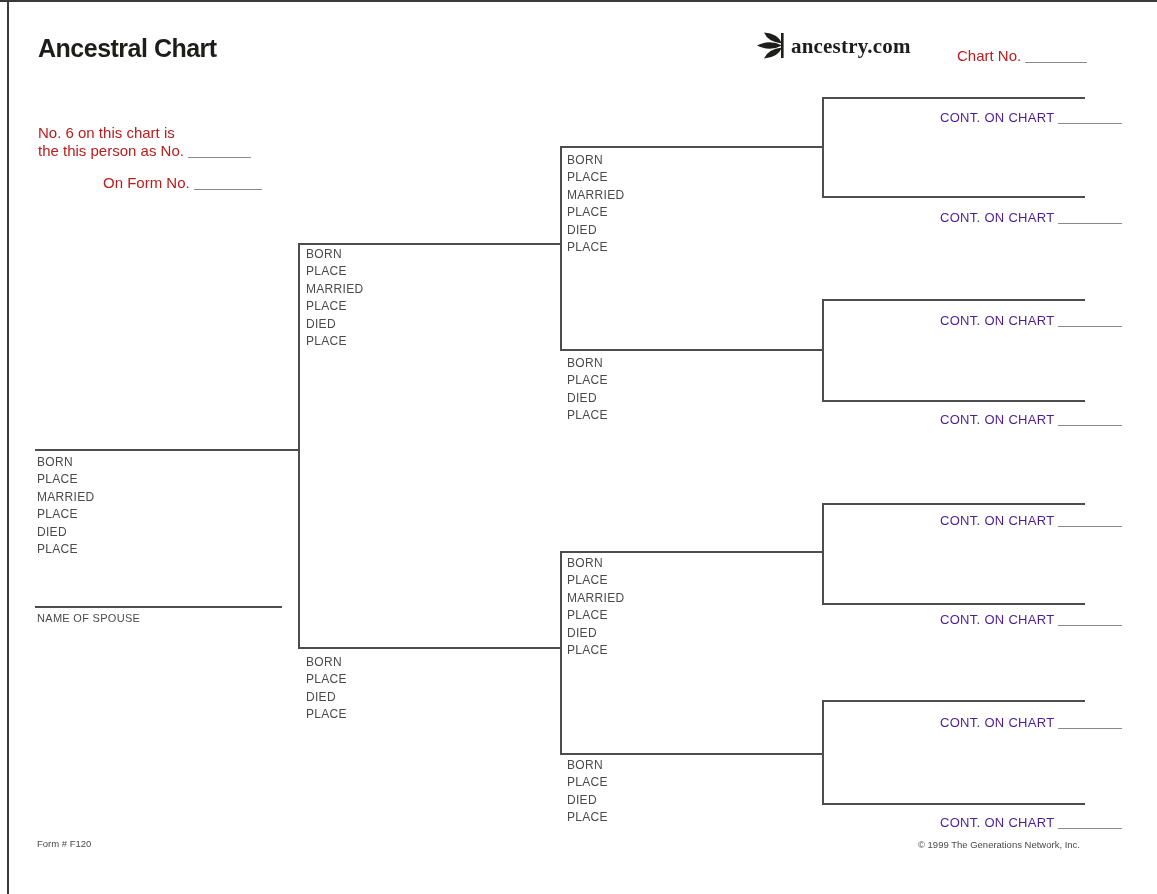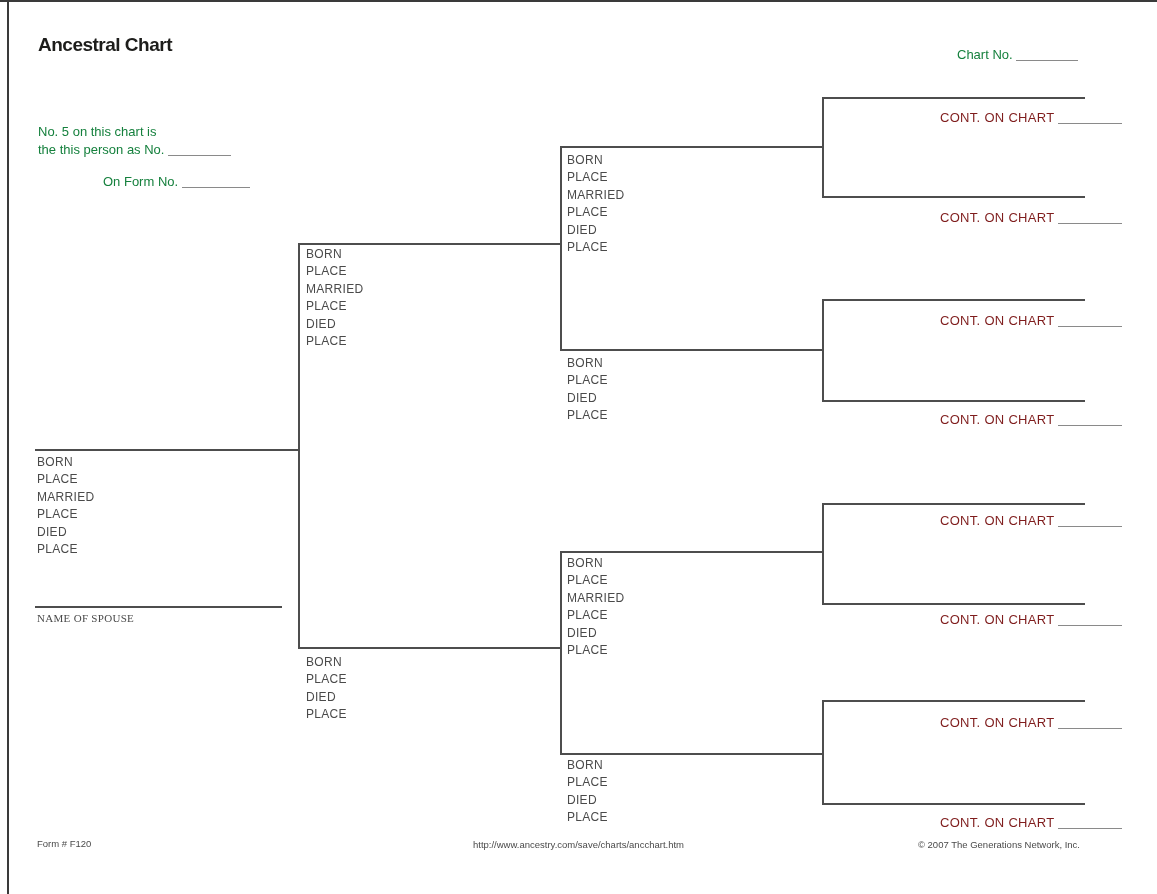--- a/index.html
+++ b/index.html
@@ -11,33 +11,33 @@
     color:#4a4a4a;
     overflow:hidden;
   }
   
   .edge{position:absolute;background:#3a3a3a;}
   .edge-top{left:0;top:0;width:1157px;height:2px;}
   .edge-left{left:7px;top:0;width:2px;height:894px;}
 
   .title{
     position:absolute;left:38px;top:34px;
-    font-size:19px;font-weight:bold;letter-spacing:-0.5px;
+    font-size:25px;font-weight:bold;letter-spacing:-0.5px;
     color:#1d1d1b;
   }
 
   .logo{position:absolute;left:753px;top:30px;display:flex;align-items:center;}
   .logo svg{display:block;}
   .logo-text{
     font-family:"Liberation Serif","DejaVu Serif",serif;
     font-weight:700;font-size:21px;color:#1d1d1b;
     margin-left:2px;letter-spacing:0.2px;
   }
 
-  .small-text{font-size:13px;color:#15803d;}
+  .small-text{font-size:15px;color:#b91c1c;}
   .chart-no{position:absolute;left:957px;top:47px;white-space:nowrap;}
   .note1{position:absolute;left:38px;top:124px;white-space:nowrap;}
   .note2{position:absolute;left:38px;top:142px;white-space:nowrap;}
   .onchart{position:absolute;left:103px;top:174px;white-space:nowrap;}
 
   .blank{
     display:inline-block;height:2px;
     border-bottom:1.5px solid #8a8a8a;
     transform:translateY(2px);
   }
@@ -46,47 +46,60 @@
   .line{position:absolute;background:#4d4d4d;}
   .hl{height:1.5px;} .vl{width:1.5px;}
 
   .fields{
     position:absolute;
     font-size:12px;line-height:17.4px;color:#4a4a4a;
     letter-spacing:0.3px;white-space:nowrap;
   }
   .spouse-label{
     position:absolute;left:37px;top:612px;
-    font-size:11px;color:#4a4a4a;letter-spacing:0.3px;font-family:Liberation Serif, serif;
+    font-size:11px;color:#4a4a4a;letter-spacing:0.3px;
   }
 
   .cont-entry{
     position:absolute;left:940px;
-    font-size:13px;color:#7f1d1d;letter-spacing:0.3px;white-space:nowrap;
+    font-size:13px;color:#4c1d95;letter-spacing:0.3px;white-space:nowrap;
   }
 
   .footer-text{font-size:9.5px;color:#4a4a4a;}
   .form-no{position:absolute;left:37px;top:838px;}
   .footer-url{position:absolute;left:0;top:839px;width:1157px;text-align:center;}
   .copyright{position:absolute;left:860px;top:839px;width:220px;text-align:right;}
 </style>
 </head>
 <body>
 
 <div class="page">
 
   <div class="edge edge-top"></div>
   <div class="edge edge-left"></div>
 
   <div class="title">Ancestral Chart</div>
 
+  <div class="logo">
+    <span>
+      <svg width="36" height="32" viewBox="0 0 36 32">
+        <g fill="#1d1d1b">
+          <path d="M29,15.5 Q17,9 4,15.5 Q17,22 29,15.5 Z"></path>
+          <path d="M29,13.5 Q25,3.5 11,2.5 Q15,12 29,13.5 Z"></path>
+          <path d="M29,17.5 Q25,27.5 11,28.5 Q15,19 29,17.5 Z"></path>
+          <rect x="28" y="3" width="2.6" height="25"></rect>
+        </g>
+      </svg>
+    </span>
+    <span class="logo-text">ancestry.com</span>
+  </div>
 
   <div class="chart-no small-text"><span>Chart No.</span> <span class="blank blank-62"></span></div>
 
-  <div class="note1 small-text">No. 5 on this chart is</div>
+  <div class="note1 small-text">No. 6 on this chart is</div>
   <div class="note2 small-text"><span>the this person as No.</span> <span class="blank blank-63"></span></div>
   <div class="onchart small-text"><span>On Form No.</span> <span class="blank blank-68"></span></div>
 
   <div class="line hl" style="left:35px;top:449px;width:264px;"></div>
   <div class="line hl" style="left:35px;top:606px;width:247px;"></div>
   <div class="line vl" style="left:298px;top:243px;height:405px;"></div>
   <div class="line hl" style="left:298px;top:243px;width:264px;"></div>
   <div class="line hl" style="left:298px;top:647px;width:264px;"></div>
   <div class="line vl" style="left:560px;top:146px;height:204px;"></div>
   <div class="line vl" style="left:560px;top:551px;height:203px;"></div>
@@ -163,16 +176,15 @@
   <div class="cont-entry" style="top:110px;"><span>CONT. ON CHART</span> <span class="blank blank-64"></span></div>
   <div class="cont-entry" style="top:210px;"><span>CONT. ON CHART</span> <span class="blank blank-64"></span></div>
   <div class="cont-entry" style="top:313px;"><span>CONT. ON CHART</span> <span class="blank blank-64"></span></div>
   <div class="cont-entry" style="top:412px;"><span>CONT. ON CHART</span> <span class="blank blank-64"></span></div>
   <div class="cont-entry" style="top:513px;"><span>CONT. ON CHART</span> <span class="blank blank-64"></span></div>
   <div class="cont-entry" style="top:612px;"><span>CONT. ON CHART</span> <span class="blank blank-64"></span></div>
   <div class="cont-entry" style="top:715px;"><span>CONT. ON CHART</span> <span class="blank blank-64"></span></div>
   <div class="cont-entry" style="top:815px;"><span>CONT. ON CHART</span> <span class="blank blank-64"></span></div>
 
   <div class="form-no footer-text">Form # F120</div>
-  <div class="footer-url footer-text">http://www.ancestry.com/save/charts/ancchart.htm</div>
-  <div class="copyright footer-text">© 2007 The Generations Network, Inc.</div>
+  <div class="copyright footer-text">© 1999 The Generations Network, Inc.</div>
 
 </div>
 
 </body></html>

